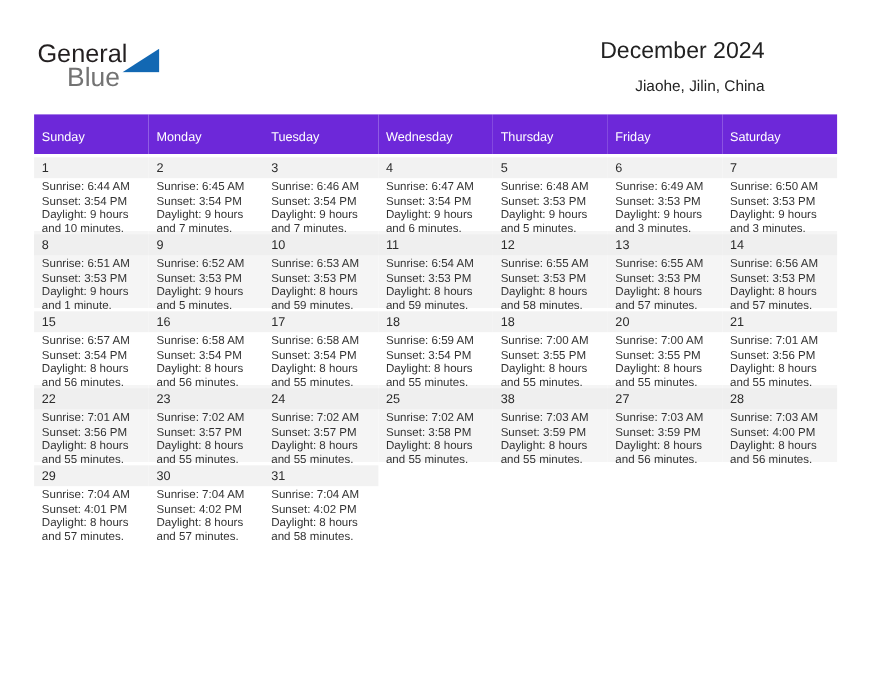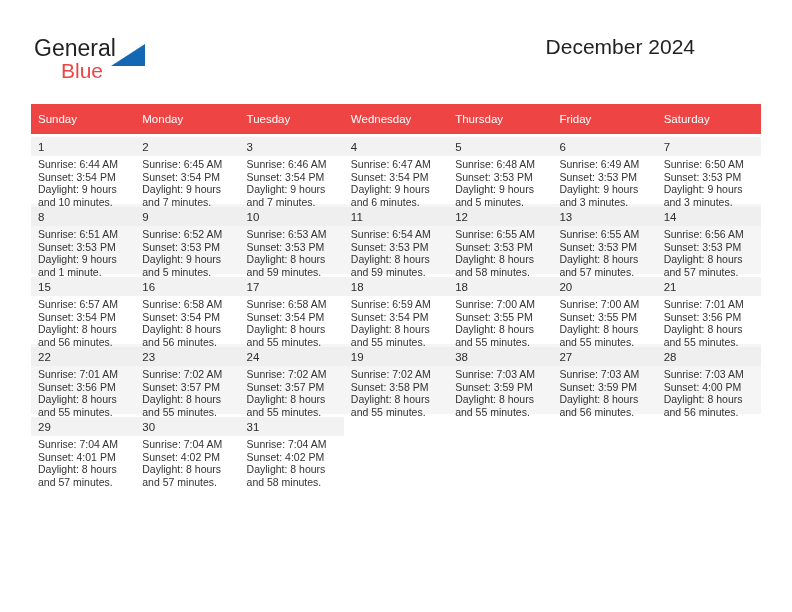--- a/index.html
+++ b/index.html
@@ -43,22 +43,22 @@
     font-size: 23px;
     letter-spacing: 0px;
     color: #231f20;
     line-height: 25px;
     white-space: nowrap;
   }
   .brand-line2 {
     position: absolute;
     left: 27px;
     top: 22px;
-    font-size: 21px;
-    color: #ef4444;
+    font-size: 24px;
+    color: #737373;
     line-height: 25px;
     white-space: nowrap;
   }
   .brand-mark {
     position: absolute;
     left: 77px;
     top: 8px;
     width: 34px;
     height: 22px;
     background: #1268b3;
@@ -87,26 +87,26 @@
   
   .calendar {
     position: absolute;
     left: 31px;
     top: 104px;
     width: 730px;
     border-collapse: collapse;
     table-layout: fixed;
   }
   .calendar th {
-    background: #ef4444;
+    background: #6d28d9;
     color: #ffffff;
     font-size: 11.5px;
     font-weight: normal;
     text-align: left;
-    padding: 5px 0 5px 7px;
+    padding: 11px 0 5px 7px;
     height: 20px;
     border: none;
   }
   .calendar td {
     width: 104.28px;
     height: 70px;
     vertical-align: top;
     padding: 0;
     border: none;
     background: #ffffff;
@@ -152,20 +152,21 @@
   <div class="header">
 
     <div class="brand">
       <span class="brand-line1">General</span>
       <span class="brand-mark"></span>
       <span class="brand-line2">Blue</span>
     </div>
 
     <div class="title-block">
       <div class="cal-title">December 2024</div>
+      <div class="cal-subtitle">Jiaohe, Jilin, China</div>
     </div>
 
   </div>
 
   <table class="calendar">
     <thead>
       <tr>
         <th>Sunday</th>
         <th>Monday</th>
         <th>Tuesday</th>
@@ -394,21 +395,21 @@
             <div class="cell">
               <span class="numbar">24</span>
               <div class="info">Sunrise: 7:02 AM</div>
               <div class="info">Sunset: 3:57 PM</div>
               <div class="info">Daylight: 8 hours</div>
               <div class="info">and 55 minutes.</div>
             </div>
           </td>
           <td>
             <div class="cell">
-              <span class="numbar">19</span>
+              <span class="numbar">25</span>
               <div class="info">Sunrise: 7:02 AM</div>
               <div class="info">Sunset: 3:58 PM</div>
               <div class="info">Daylight: 8 hours</div>
               <div class="info">and 55 minutes.</div>
             </div>
           </td>
           <td>
             <div class="cell">
               <span class="numbar">38</span>
               <div class="info">Sunrise: 7:03 AM</div>

